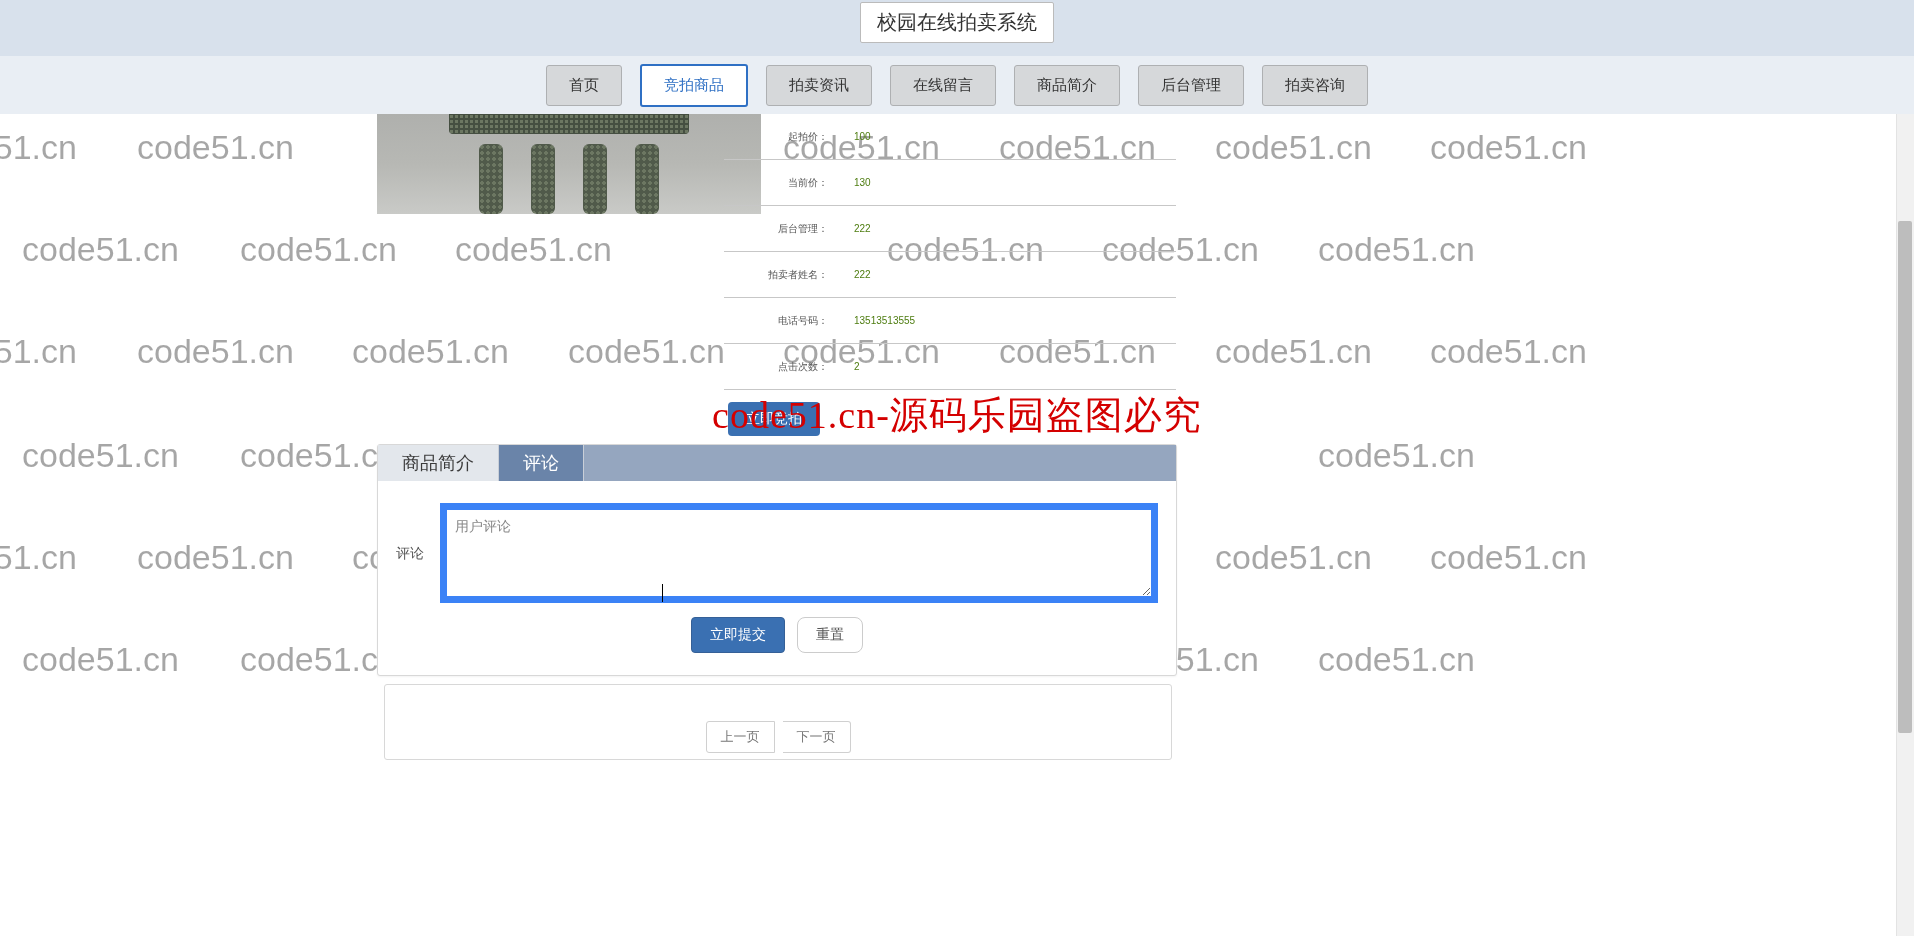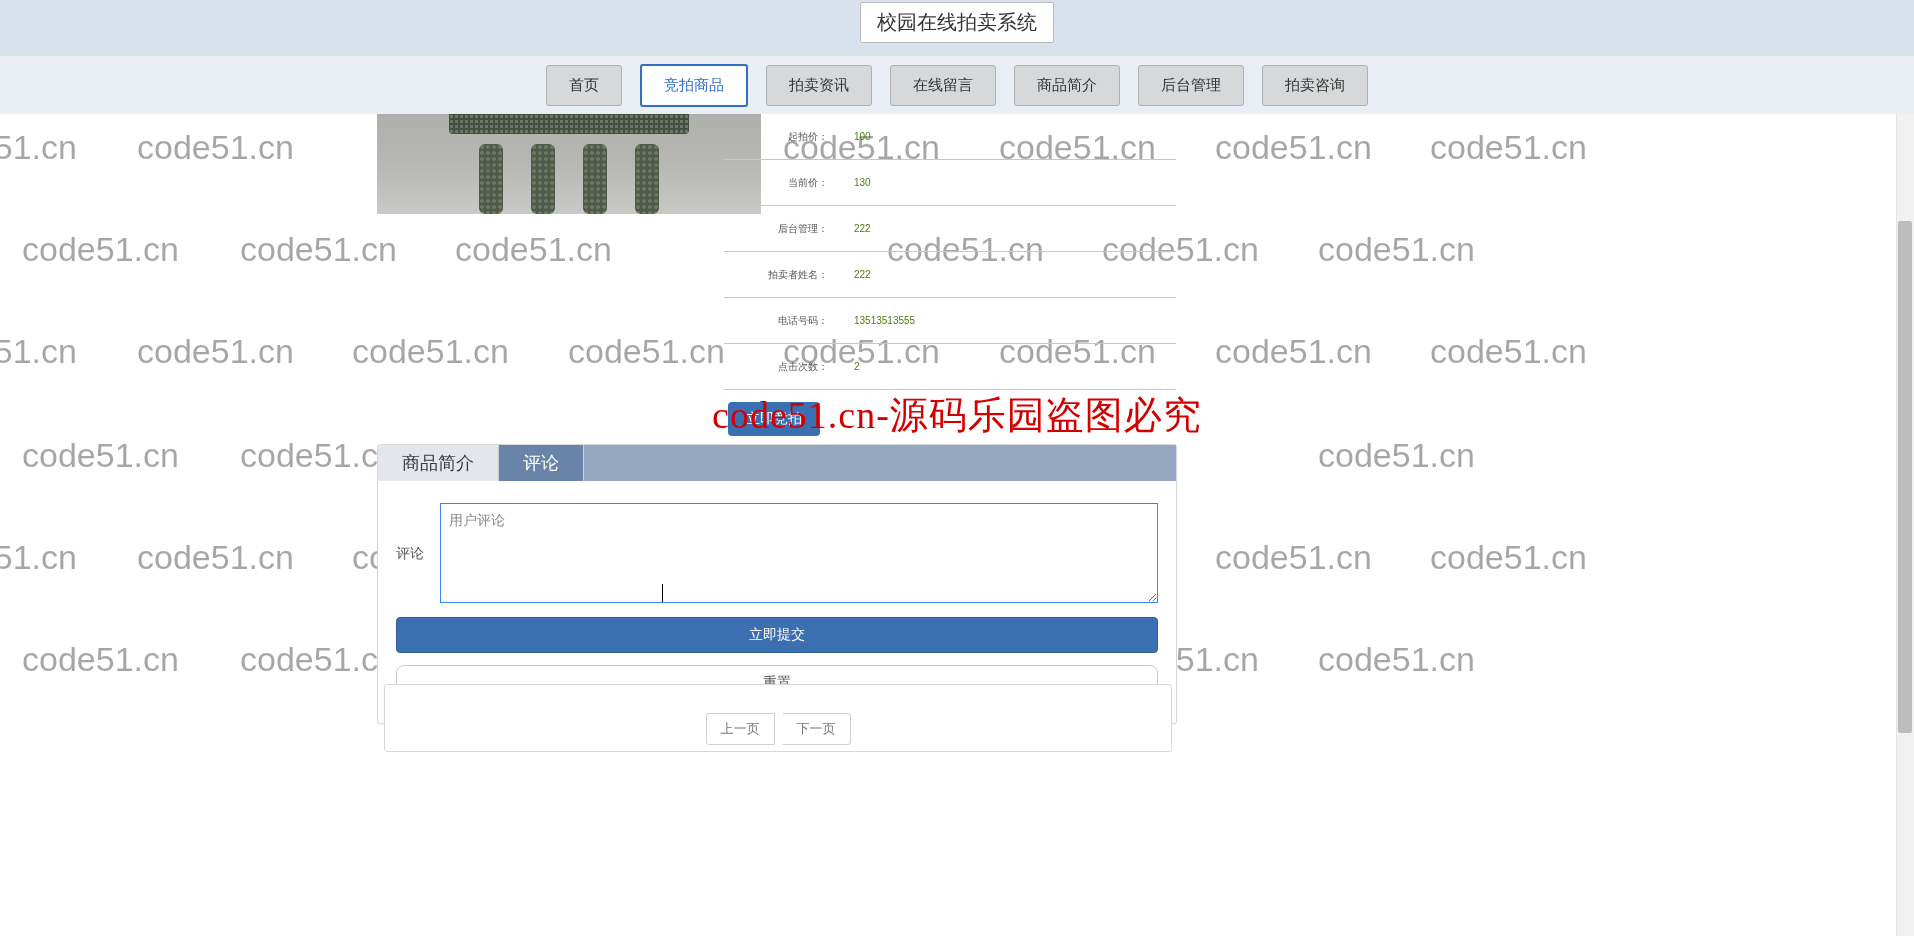--- a/index.html
+++ b/index.html
@@ -86,41 +86,41 @@
   }
   .tab-item {
     padding: 0 24px; line-height: 36px; font-size: 18px; color: #3b3b3b;
     background: #e3e7ec; border-right: 1px solid #c9cfd8; cursor: pointer;
   }
   .tab-item.active { background: #6a84a9; color: #fff; }
   .tabs-body { padding: 22px 18px 22px 18px; }
   .comment-form { display:flex; align-items:flex-start; gap:6px; }
   .comment-form-label { width: 38px; font-size: 14px; color: #555; padding-top: 42px; }
   .comment-textarea {
-    flex: 1; height: 100px; border: 1px solid #3b82f6; padding: 8px; font-size: 14px;
+    flex: 1; height: 100px; border: 7px solid #3b82f6; padding: 8px; font-size: 14px;
     resize: both; font-family: inherit;
   }
   .comment-textarea::placeholder { color: #888; }
-  .form-actions { display:flex; justify-content:center; gap:12px; margin-top:14px;flex-direction:column; }
+  .form-actions { display:flex; justify-content:center; gap:12px; margin-top:14px; }
   .btn-primary {
     background: #3a70b2; color: #fff; border: 1px solid #356097; padding: 8px 18px;
     border-radius: 4px; font-size: 14px; cursor: pointer;
   }
   .btn-default {
     background: #fff; color: #555; border: 1px solid #ccc; padding: 8px 18px;
     border-radius: 8px; font-size: 14px; cursor: pointer;
   }
 
   .pager-card {
     position: absolute; left: 384px; top: 570px; width: 788px;
     border: 1px solid #d8d8d8; border-radius: 3px; background:#fff;
     padding: 6px 8px;
   }
   .pager-row {
-    display:flex; justify-content:center; gap:8px; margin-top: 18px;
+    display:flex; justify-content:center; gap:8px; margin-top: 26px;
   }
   .pager-btn {
     border: 1px solid #d0d0d0; background:#fff; color:#777; font-size:13px;
     padding: 6px 14px; cursor: pointer;
   }
   .pager-btn:first-child { border-top-left-radius:3px; border-bottom-left-radius:3px; }
   .pager-btn:last-child { border-top-right-radius:3px; border-bottom-right-radius:3px; border-left:none; }
 
   .text-cursor {
     position:absolute; left:662px; top:470px; width:1px; height:18px; background:#000;

